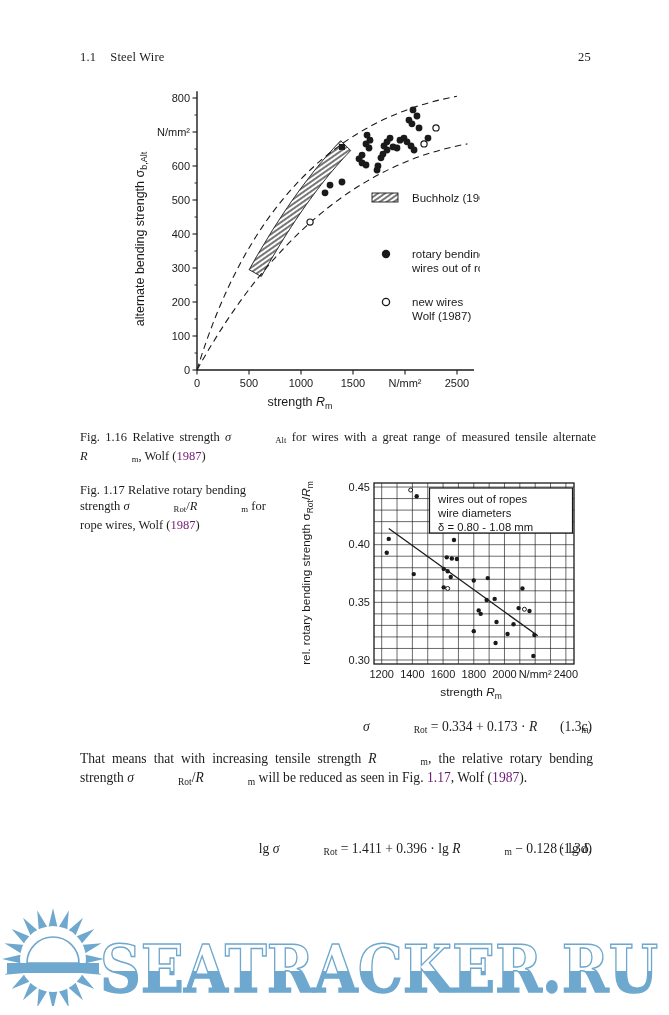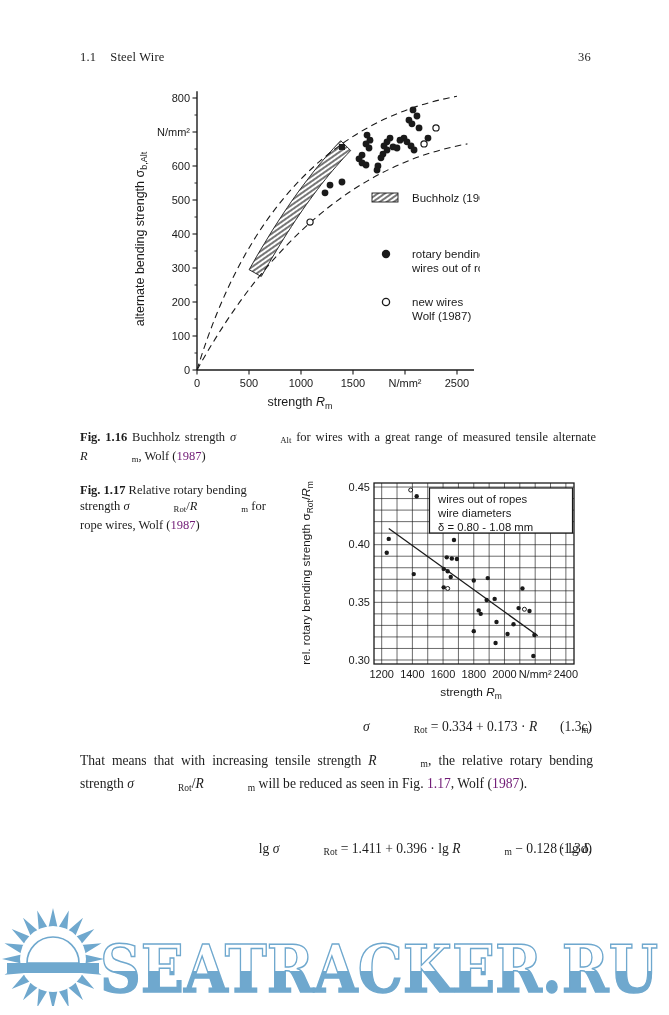--- a/index.html
+++ b/index.html
@@ -4,50 +4,50 @@
 <style>
   html,body{margin:0;padding:0;background:#ffffff;}
   .page{position:relative;width:669px;height:1006px;background:#ffffff;overflow:hidden;
         font-family:"Liberation Serif",serif;color:#1c1c1c;}
   .hdr{position:absolute;top:50px;left:80px;right:78px;display:flex;justify-content:space-between;
        font-size:12.5px;letter-spacing:.2px;}
   .hdr .sec{display:flex;gap:14px;}
   .caption{position:absolute;font-size:12.5px;line-height:16px;text-align:left;}
   .cap116{top:429px;left:80px;width:516px;text-align:justify;}
   .cap117{top:482px;left:80px;width:208px;}
-  .bodytext{position:absolute;top:751px;left:80px;width:513px;font-size:13.6px;line-height:20px;
+  .bodytext{position:absolute;top:751px;left:80px;width:513px;font-size:13.6px;line-height:15px;
             text-align:justify;}
   .bodytext p{margin:0;}
   .bodytext p.indent{text-indent:16px;}
   .eqrow{position:absolute;left:80px;right:77px;display:flex;justify-content:flex-end;
          font-size:13.6px;}
   .eq-c{top:719px;}
   .eq-d{top:841px;}
   .eqlabel{position:absolute;right:0;top:0;}
-  .b{font-weight:bold;}
+  .b{font-weight:normal;}
   .i{font-style:italic;}
   .sub{font-size:.7em;vertical-align:-0.25em;font-style:normal;padding-left:44px;}
   .lnk{color:#701a75;}
   .chartbox{position:absolute;}
   #chart1{left:128px;top:84px;}
   #chart2{left:293px;top:469px;}
   #watermark{position:absolute;left:0;top:901px;}
   svg text{font-family:"Liberation Sans",sans-serif;}
 </style>
 </head>
 <body>
 
 <div class="page">
 
   <div class="hdr">
     <span class="sec">
       <span>1.1</span>
       <span>Steel Wire</span>
     </span>
-    <span>36</span>
+    <span>25</span>
   </div>
 
   <svg id="chart1" class="chartbox" width="352" height="334" viewBox="0 0 352 334">
       <defs>
         <pattern id="hatch1" patternUnits="userSpaceOnUse" width="4" height="4" patternTransform="rotate(55)">
           <line x1="1" y1="0" x2="1" y2="4" stroke="#1a1a1a" stroke-width="1.2"></line>
         </pattern>
       </defs>
       <line x1="69" y1="7.199999999999989" x2="69" y2="286" stroke="#1a1a1a" stroke-width="1.4"></line>
       <line x1="69" y1="286" x2="346" y2="286" stroke="#1a1a1a" stroke-width="1.4"></line>
@@ -133,21 +133,21 @@
       <circle cx="258" cy="170" r="4.2" fill="#1a1a1a"></circle>
       <text x="284" y="174" font-size="11.5" fill="#1a1a1a">rotary bending tests</text>
       <text x="284" y="188" font-size="11.5" fill="#1a1a1a">wires out of ropes</text>
       <circle cx="258" cy="218" r="3.6" fill="#fff" stroke="#1a1a1a" stroke-width="1.3"></circle>
       <text x="284" y="222" font-size="11.5" fill="#1a1a1a">new wires</text>
       <text x="284" y="236" font-size="11.5" fill="#1a1a1a">Wolf (1987)</text>
       <text x="172" y="322" fill="#1a1a1a" font-size="12.5" text-anchor="middle"><tspan>strength </tspan><tspan font-style="italic">R</tspan><tspan dy="3" font-size="9">m</tspan></text>
       <text x="0" y="0" fill="#1a1a1a" font-size="12.5" text-anchor="middle" transform="translate(16,155) rotate(-90)"><tspan>alternate bending strength σ</tspan><tspan dy="3" font-size="9">b,Alt</tspan></text>
     </svg>
 
-  <div class="caption cap116"><span class="b">Fig. 1.16</span><span>  Buchholz strength </span><span class="i">σ</span><span class="sub">Alt</span><span> for wires with a great range of measured tensile alternate </span><span class="i">R</span><span class="sub">m</span><span>, Wolf (</span><span class="lnk">1987</span><span>)</span></div>
+  <div class="caption cap116"><span class="b">Fig. 1.16</span><span>  Relative strength </span><span class="i">σ</span><span class="sub">Alt</span><span> for wires with a great range of measured tensile alternate </span><span class="i">R</span><span class="sub">m</span><span>, Wolf (</span><span class="lnk">1987</span><span>)</span></div>
 
   <div class="caption cap117"><span class="b">Fig. 1.17</span><span>  Relative rotary bending strength </span><span class="i">σ</span><span class="sub">Rot</span><span>/</span><span class="i">R</span><span class="sub">m</span><span> for rope wires, Wolf (</span><span class="lnk">1987</span><span>)</span></div>
 
   <svg id="chart2" class="chartbox" width="304" height="240" viewBox="0 0 304 240">
       <line x1="88.675" y1="14" x2="88.675" y2="195" stroke="#1a1a1a" stroke-width="0.65"></line>
       <line x1="104.025" y1="14" x2="104.025" y2="195" stroke="#1a1a1a" stroke-width="0.65"></line>
       <line x1="119.375" y1="14" x2="119.375" y2="195" stroke="#1a1a1a" stroke-width="0.65"></line>
       <line x1="134.725" y1="14" x2="134.725" y2="195" stroke="#1a1a1a" stroke-width="0.65"></line>
       <line x1="150.075" y1="14" x2="150.075" y2="195" stroke="#1a1a1a" stroke-width="0.65"></line>
       <line x1="165.425" y1="14" x2="165.425" y2="195" stroke="#1a1a1a" stroke-width="0.65"></line>

